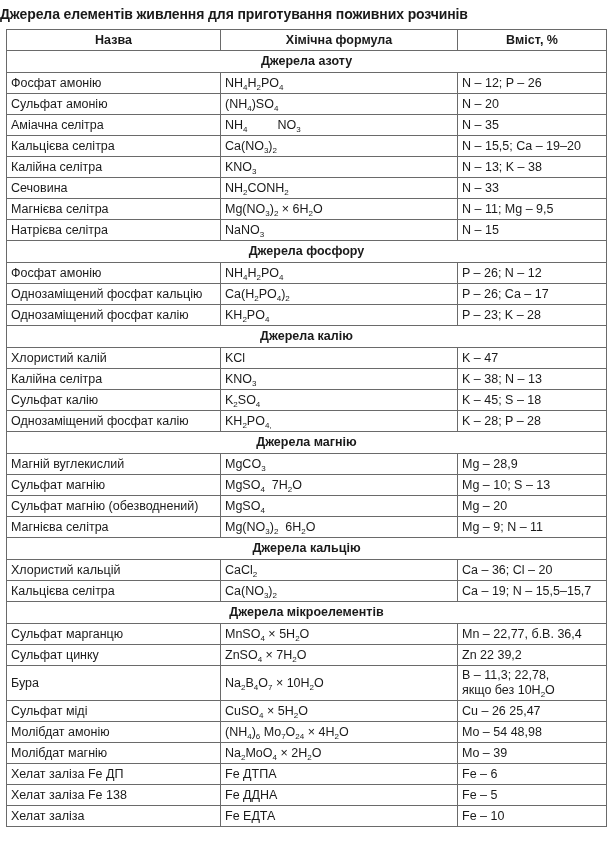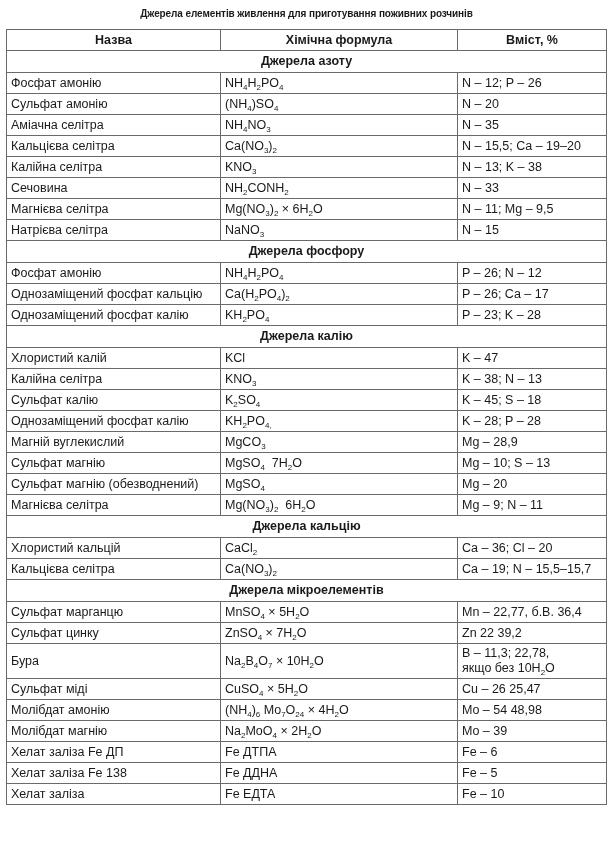--- a/index.html
+++ b/index.html
@@ -13,23 +13,23 @@
       position: relative;
       font-family: "Liberation Sans", sans-serif;
       color: #1a1a1a;
       overflow: hidden;
     }
     .title {
       position: absolute;
       top: 4px;
       left: 0;
       width: 613px;
-      text-align: center;
+      text-align: left;
       font-weight: bold;
-      font-size: 10px;
+      font-size: 14px;
       line-height: 20px;
       letter-spacing: -0.1px;
     }
     table.sources {
       position: absolute;
       top: 29px;
       left: 6px;
       width: 600px;
       border-collapse: collapse;
       table-layout: fixed;
@@ -101,21 +101,21 @@
         <td><span style="white-space: pre;">NH</span><sub style="white-space: pre;">4</sub><span style="white-space: pre;">H</span><sub style="white-space: pre;">2</sub><span style="white-space: pre;">PO</span><sub style="white-space: pre;">4</sub></td>
         <td class="content"><span>N – 12; P – 26</span></td>
       </tr>
       <tr>
         <td>Сульфат амонію</td>
         <td><span style="white-space: pre;">(NH</span><sub style="white-space: pre;">4</sub><span style="white-space: pre;">)SO</span><sub style="white-space: pre;">4</sub></td>
         <td class="content"><span>N – 20</span></td>
       </tr>
       <tr>
         <td>Аміачна селітра</td>
-        <td><span style="white-space: pre;">NH</span><sub style="white-space: pre;">4</sub><span style="white-space: pre;">NO</span><sub style="white-space: pre;">3</sub></td>
+        <td><span style="white-space: pre;">NH</span><sub style="white-space: pre;">4</sub><span style="white-space: pre; margin-left: 30px;">NO</span><sub style="white-space: pre;">3</sub></td>
         <td class="content"><span>N – 35</span></td>
       </tr>
       <tr>
         <td>Кальцієва селітра</td>
         <td><span style="white-space: pre;">Ca(NO</span><sub style="white-space: pre;">3</sub><span style="white-space: pre;">)</span><sub style="white-space: pre;">2</sub></td>
         <td class="content"><span>N – 15,5; Ca – 19–20</span></td>
       </tr>
       <tr>
         <td>Калійна селітра</td>
         <td><span style="white-space: pre;">KNO</span><sub style="white-space: pre;">3</sub></td>
@@ -169,20 +169,23 @@
       </tr>
       <tr>
         <td>Сульфат калію</td>
         <td><span style="white-space: pre;">K</span><sub style="white-space: pre;">2</sub><span style="white-space: pre;">SO</span><sub style="white-space: pre;">4</sub></td>
         <td class="content"><span>K – 45; S – 18</span></td>
       </tr>
       <tr>
         <td>Однозаміщений фосфат калію</td>
         <td><span style="white-space: pre;">KH</span><sub style="white-space: pre;">2</sub><span style="white-space: pre;">PO</span><sub style="white-space: pre;">4,</sub></td>
         <td class="content"><span>K – 28; P – 28</span></td>
+      </tr>
+      <tr class="section">
+        <td colspan="3">Джерела магнію</td>
       </tr>
       <tr>
         <td>Магній вуглекислий</td>
         <td><span style="white-space: pre;">MgCO</span><sub style="white-space: pre;">3</sub></td>
         <td class="content"><span>Mg – 28,9</span></td>
       </tr>
       <tr>
         <td>Сульфат магнію</td>
         <td><span style="white-space: pre;">MgSO</span><sub style="white-space: pre;">4</sub><span style="white-space: pre;">  7H</span><sub style="white-space: pre;">2</sub><span style="white-space: pre;">O</span></td>
         <td class="content"><span>Mg – 10; S – 13</span></td>

